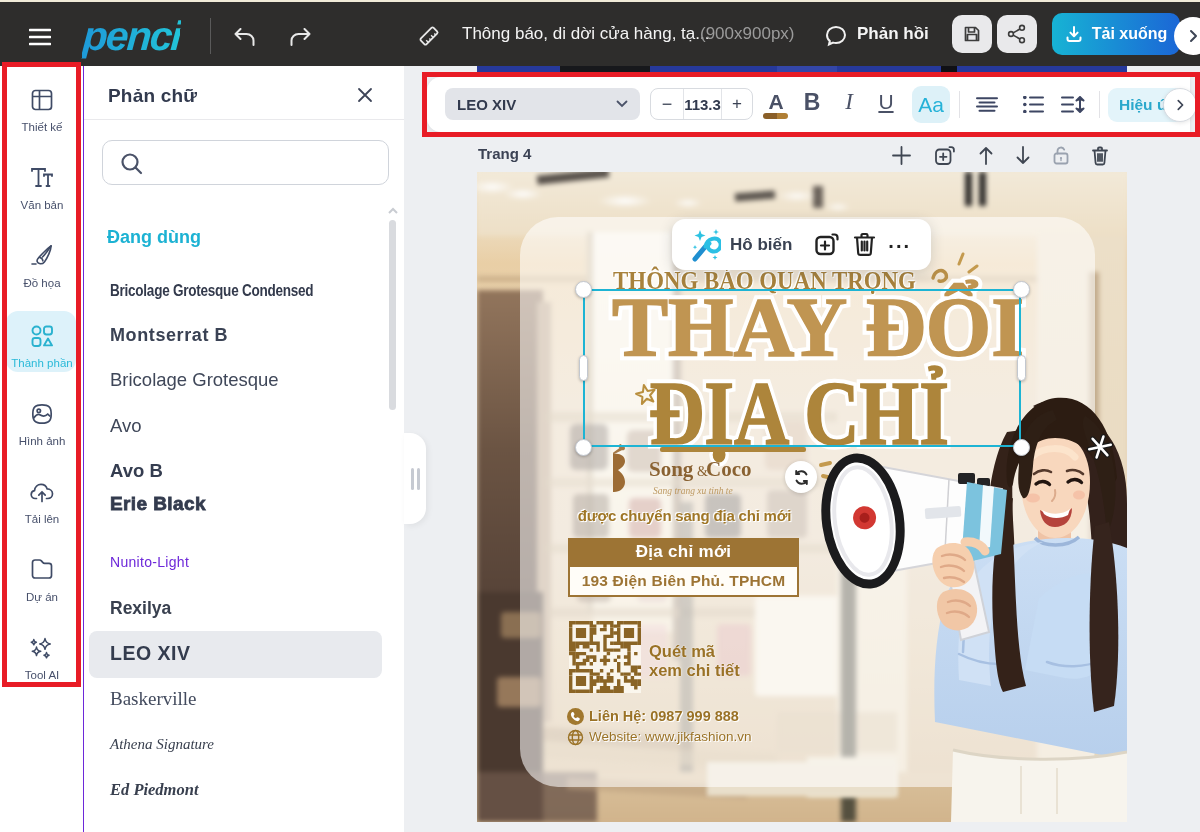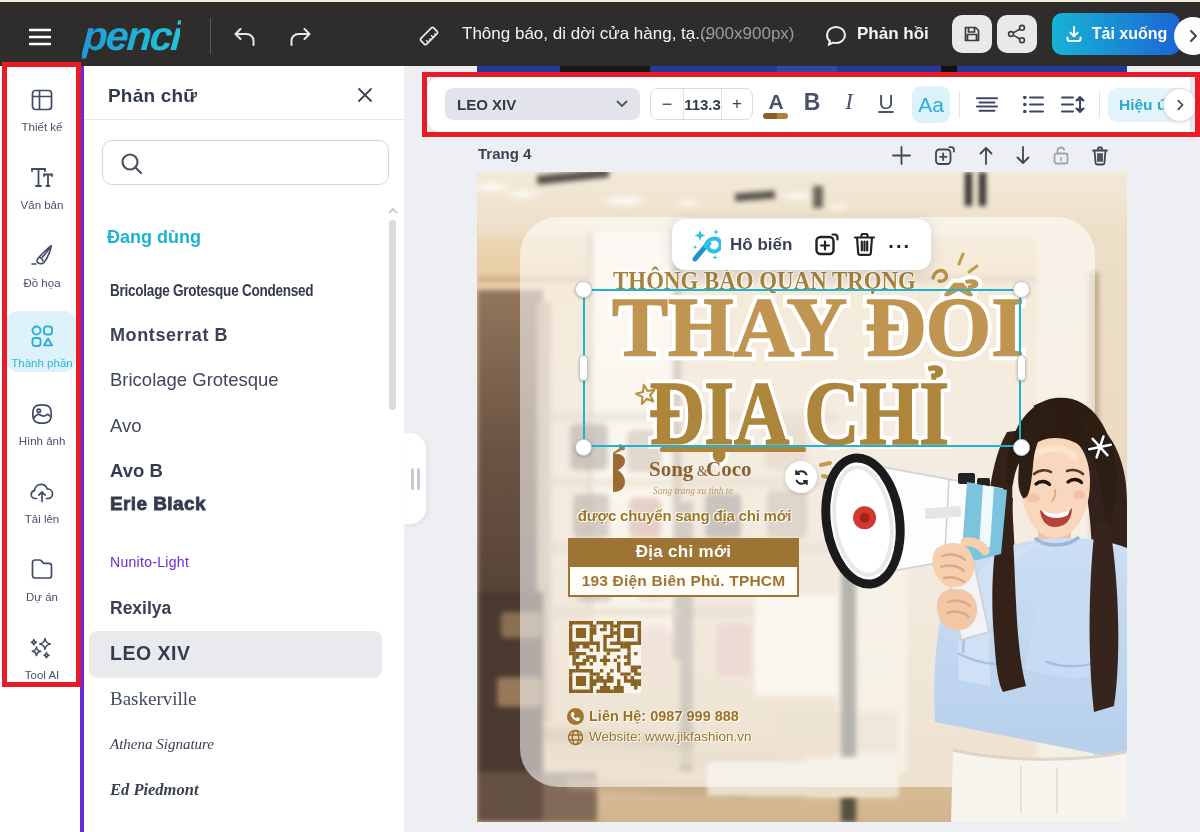--- a/index.html
+++ b/index.html
@@ -6,21 +6,21 @@
 #app{position:relative;width:1200px;height:832px;background:#edeff2}
 #topstrip{left:0;top:0;width:1200px;height:2px;background:#f0ead8}
 #topbar{left:0;top:2px;width:1200px;height:64px;background:#2e2d2c;color:#f2f2f2}
 #logo{left:83px;top:11px;font-size:41px;font-weight:bold;font-style:italic;letter-spacing:-2px;background:linear-gradient(90deg,#1e9ad8,#22c4d8);-webkit-background-clip:text;background-clip:text;color:transparent;transform:skewX(-4deg)}
 #ttitle{left:462px;top:22px;font-size:17px;color:#f4f4f4}
 #tsize{left:700px;top:22px;font-size:17px;color:#9b9b9b}
 #fbtxt{left:857px;top:22px;font-size:17px;color:#f4f4f4;font-weight:bold}
 .gbtn{width:40px;height:38px;top:13px;background:#e9e9eb;border-radius:10px;display:flex;align-items:center;justify-content:center}
 #dlbtn{left:1052px;top:11px;width:128px;height:42px;border-radius:10px;background:linear-gradient(90deg,#17b3d4,#1b66d6);display:flex;align-items:center;justify-content:center;gap:9px;color:#fff;font-size:16px;font-weight:bold}
 #tcirc{left:1174px;top:15px;width:38px;height:38px;border-radius:50%;background:#fff;display:flex;align-items:center;justify-content:center}
-#sidebar{left:0;top:66px;width:84px;height:766px;background:#fff;border-right:4px solid #6d28d9}
+#sidebar{left:0;top:66px;width:84px;height:766px;background:#fff;border-right:1px solid #6d28d9}
 .sbit{left:0;width:84px;text-align:center;color:#47506b}
 .sbit svg{display:block;margin:0 auto}
 .sblb{font-size:11.5px;margin-top:10px;display:block}
 #sbhl{left:6px;top:245px;width:70px;height:61px;background:#ddf2fa;border-radius:12px}
 #redside{left:2px;top:62px;width:79px;height:625px;border:5px solid #e81c26;z-index:30}
 #panel{left:84px;top:66px;width:320px;height:766px;background:#fff}
 #phead{left:24px;top:19px;font-size:19px;font-weight:bold;color:#323a4e;letter-spacing:.2px}
 #pdiv{left:0;top:53px;width:320px;height:1px;background:#e9e9ec}
 #searchbox{left:18px;top:74px;width:287px;height:45px;border:1.5px solid #d0d4db;border-radius:10px}
 #pflap{left:404px;top:433px;width:22px;height:91px;background:#fff;border-radius:0 16px 16px 0;box-shadow:2px 2px 6px rgba(0,0,0,.06);z-index:5}
@@ -357,20 +357,21 @@
           <g stroke="#c49a4e" stroke-width="4" stroke-linecap="round">
             <path d="M4 5l9-2M6 16l9 2"></path>
           </g>
         </svg>
 <div class="a" style="left:91px;top:366px;width:231px;height:27px;background:#9d7434;display:flex;align-items:center;justify-content:center;font-size:17px;font-weight:bold;color:#fff;letter-spacing:.3px">Địa chỉ mới</div>
 <div class="a" style="left:0;top:335px;width:415px;text-align:center;letter-spacing:-.2px;font-size:15px;font-weight:bold;color:#9f7626;text-shadow:0 0 3px #fff,1px 1px 0 #fff,-1px -1px 0 #fff">được chuyển sang địa chỉ mới</div>
 <div class="a" style="left:91px;top:393px;width:231px;height:32px;background:#fffdf8;border:2px solid #9d7434;display:flex;align-items:center;justify-content:center;font-size:15.5px;font-weight:bold;color:#9d7434;letter-spacing:.2px">193 Điện Biên Phủ. TPHCM</div>
 <div class="a" style="left:92px;top:449px;width:72px;height:72px;background:rgba(255,253,247,.7)"><svg width="72" height="72" viewBox="0 0 72 72">
             <path fill="#8a6425" d="M0.0 0.0h3.4v3.4h-3.4zM3.4 0.0h3.4v3.4h-3.4zM6.9 0.0h3.4v3.4h-3.4zM10.3 0.0h3.4v3.4h-3.4zM13.7 0.0h3.4v3.4h-3.4zM17.1 0.0h3.4v3.4h-3.4zM20.6 0.0h3.4v3.4h-3.4zM27.4 0.0h3.4v3.4h-3.4zM30.9 0.0h3.4v3.4h-3.4zM34.3 0.0h3.4v3.4h-3.4zM37.7 0.0h3.4v3.4h-3.4zM41.1 0.0h3.4v3.4h-3.4zM48.0 0.0h3.4v3.4h-3.4zM51.4 0.0h3.4v3.4h-3.4zM54.9 0.0h3.4v3.4h-3.4zM58.3 0.0h3.4v3.4h-3.4zM61.7 0.0h3.4v3.4h-3.4zM65.1 0.0h3.4v3.4h-3.4zM68.6 0.0h3.4v3.4h-3.4zM0.0 3.4h3.4v3.4h-3.4zM20.6 3.4h3.4v3.4h-3.4zM24.0 3.4h3.4v3.4h-3.4zM34.3 3.4h3.4v3.4h-3.4zM41.1 3.4h3.4v3.4h-3.4zM44.6 3.4h3.4v3.4h-3.4zM48.0 3.4h3.4v3.4h-3.4zM68.6 3.4h3.4v3.4h-3.4zM0.0 6.9h3.4v3.4h-3.4zM6.9 6.9h3.4v3.4h-3.4zM10.3 6.9h3.4v3.4h-3.4zM13.7 6.9h3.4v3.4h-3.4zM20.6 6.9h3.4v3.4h-3.4zM24.0 6.9h3.4v3.4h-3.4zM30.9 6.9h3.4v3.4h-3.4zM34.3 6.9h3.4v3.4h-3.4zM41.1 6.9h3.4v3.4h-3.4zM48.0 6.9h3.4v3.4h-3.4zM54.9 6.9h3.4v3.4h-3.4zM58.3 6.9h3.4v3.4h-3.4zM61.7 6.9h3.4v3.4h-3.4zM68.6 6.9h3.4v3.4h-3.4zM0.0 10.3h3.4v3.4h-3.4zM6.9 10.3h3.4v3.4h-3.4zM10.3 10.3h3.4v3.4h-3.4zM13.7 10.3h3.4v3.4h-3.4zM20.6 10.3h3.4v3.4h-3.4zM24.0 10.3h3.4v3.4h-3.4zM41.1 10.3h3.4v3.4h-3.4zM44.6 10.3h3.4v3.4h-3.4zM48.0 10.3h3.4v3.4h-3.4zM54.9 10.3h3.4v3.4h-3.4zM58.3 10.3h3.4v3.4h-3.4zM61.7 10.3h3.4v3.4h-3.4zM68.6 10.3h3.4v3.4h-3.4zM0.0 13.7h3.4v3.4h-3.4zM6.9 13.7h3.4v3.4h-3.4zM10.3 13.7h3.4v3.4h-3.4zM13.7 13.7h3.4v3.4h-3.4zM20.6 13.7h3.4v3.4h-3.4zM34.3 13.7h3.4v3.4h-3.4zM37.7 13.7h3.4v3.4h-3.4zM41.1 13.7h3.4v3.4h-3.4zM48.0 13.7h3.4v3.4h-3.4zM54.9 13.7h3.4v3.4h-3.4zM58.3 13.7h3.4v3.4h-3.4zM61.7 13.7h3.4v3.4h-3.4zM68.6 13.7h3.4v3.4h-3.4zM0.0 17.1h3.4v3.4h-3.4zM20.6 17.1h3.4v3.4h-3.4zM34.3 17.1h3.4v3.4h-3.4zM48.0 17.1h3.4v3.4h-3.4zM68.6 17.1h3.4v3.4h-3.4zM0.0 20.6h3.4v3.4h-3.4zM3.4 20.6h3.4v3.4h-3.4zM6.9 20.6h3.4v3.4h-3.4zM10.3 20.6h3.4v3.4h-3.4zM13.7 20.6h3.4v3.4h-3.4zM17.1 20.6h3.4v3.4h-3.4zM20.6 20.6h3.4v3.4h-3.4zM24.0 20.6h3.4v3.4h-3.4zM27.4 20.6h3.4v3.4h-3.4zM34.3 20.6h3.4v3.4h-3.4zM41.1 20.6h3.4v3.4h-3.4zM44.6 20.6h3.4v3.4h-3.4zM48.0 20.6h3.4v3.4h-3.4zM51.4 20.6h3.4v3.4h-3.4zM54.9 20.6h3.4v3.4h-3.4zM58.3 20.6h3.4v3.4h-3.4zM61.7 20.6h3.4v3.4h-3.4zM65.1 20.6h3.4v3.4h-3.4zM68.6 20.6h3.4v3.4h-3.4zM0.0 24.0h3.4v3.4h-3.4zM3.4 24.0h3.4v3.4h-3.4zM6.9 24.0h3.4v3.4h-3.4zM13.7 24.0h3.4v3.4h-3.4zM17.1 24.0h3.4v3.4h-3.4zM27.4 24.0h3.4v3.4h-3.4zM34.3 24.0h3.4v3.4h-3.4zM51.4 24.0h3.4v3.4h-3.4zM54.9 24.0h3.4v3.4h-3.4zM58.3 24.0h3.4v3.4h-3.4zM0.0 27.4h3.4v3.4h-3.4zM3.4 27.4h3.4v3.4h-3.4zM20.6 27.4h3.4v3.4h-3.4zM27.4 27.4h3.4v3.4h-3.4zM34.3 27.4h3.4v3.4h-3.4zM37.7 27.4h3.4v3.4h-3.4zM41.1 27.4h3.4v3.4h-3.4zM44.6 27.4h3.4v3.4h-3.4zM48.0 27.4h3.4v3.4h-3.4zM58.3 27.4h3.4v3.4h-3.4zM0.0 30.9h3.4v3.4h-3.4zM3.4 30.9h3.4v3.4h-3.4zM6.9 30.9h3.4v3.4h-3.4zM10.3 30.9h3.4v3.4h-3.4zM13.7 30.9h3.4v3.4h-3.4zM37.7 30.9h3.4v3.4h-3.4zM58.3 30.9h3.4v3.4h-3.4zM65.1 30.9h3.4v3.4h-3.4zM3.4 34.3h3.4v3.4h-3.4zM6.9 34.3h3.4v3.4h-3.4zM17.1 34.3h3.4v3.4h-3.4zM20.6 34.3h3.4v3.4h-3.4zM24.0 34.3h3.4v3.4h-3.4zM34.3 34.3h3.4v3.4h-3.4zM48.0 34.3h3.4v3.4h-3.4zM54.9 34.3h3.4v3.4h-3.4zM58.3 34.3h3.4v3.4h-3.4zM3.4 37.7h3.4v3.4h-3.4zM13.7 37.7h3.4v3.4h-3.4zM17.1 37.7h3.4v3.4h-3.4zM24.0 37.7h3.4v3.4h-3.4zM30.9 37.7h3.4v3.4h-3.4zM34.3 37.7h3.4v3.4h-3.4zM37.7 37.7h3.4v3.4h-3.4zM44.6 37.7h3.4v3.4h-3.4zM58.3 37.7h3.4v3.4h-3.4zM3.4 41.1h3.4v3.4h-3.4zM6.9 41.1h3.4v3.4h-3.4zM10.3 41.1h3.4v3.4h-3.4zM13.7 41.1h3.4v3.4h-3.4zM20.6 41.1h3.4v3.4h-3.4zM34.3 41.1h3.4v3.4h-3.4zM48.0 41.1h3.4v3.4h-3.4zM54.9 41.1h3.4v3.4h-3.4zM58.3 41.1h3.4v3.4h-3.4zM6.9 44.6h3.4v3.4h-3.4zM48.0 44.6h3.4v3.4h-3.4zM61.7 44.6h3.4v3.4h-3.4zM65.1 44.6h3.4v3.4h-3.4zM68.6 44.6h3.4v3.4h-3.4zM0.0 48.0h3.4v3.4h-3.4zM3.4 48.0h3.4v3.4h-3.4zM6.9 48.0h3.4v3.4h-3.4zM10.3 48.0h3.4v3.4h-3.4zM13.7 48.0h3.4v3.4h-3.4zM17.1 48.0h3.4v3.4h-3.4zM20.6 48.0h3.4v3.4h-3.4zM30.9 48.0h3.4v3.4h-3.4zM41.1 48.0h3.4v3.4h-3.4zM48.0 48.0h3.4v3.4h-3.4zM61.7 48.0h3.4v3.4h-3.4zM65.1 48.0h3.4v3.4h-3.4zM0.0 51.4h3.4v3.4h-3.4zM20.6 51.4h3.4v3.4h-3.4zM24.0 51.4h3.4v3.4h-3.4zM27.4 51.4h3.4v3.4h-3.4zM37.7 51.4h3.4v3.4h-3.4zM51.4 51.4h3.4v3.4h-3.4zM54.9 51.4h3.4v3.4h-3.4zM58.3 51.4h3.4v3.4h-3.4zM65.1 51.4h3.4v3.4h-3.4zM68.6 51.4h3.4v3.4h-3.4zM0.0 54.9h3.4v3.4h-3.4zM6.9 54.9h3.4v3.4h-3.4zM10.3 54.9h3.4v3.4h-3.4zM13.7 54.9h3.4v3.4h-3.4zM20.6 54.9h3.4v3.4h-3.4zM27.4 54.9h3.4v3.4h-3.4zM30.9 54.9h3.4v3.4h-3.4zM37.7 54.9h3.4v3.4h-3.4zM41.1 54.9h3.4v3.4h-3.4zM54.9 54.9h3.4v3.4h-3.4zM61.7 54.9h3.4v3.4h-3.4zM0.0 58.3h3.4v3.4h-3.4zM6.9 58.3h3.4v3.4h-3.4zM10.3 58.3h3.4v3.4h-3.4zM13.7 58.3h3.4v3.4h-3.4zM20.6 58.3h3.4v3.4h-3.4zM24.0 58.3h3.4v3.4h-3.4zM27.4 58.3h3.4v3.4h-3.4zM30.9 58.3h3.4v3.4h-3.4zM34.3 58.3h3.4v3.4h-3.4zM37.7 58.3h3.4v3.4h-3.4zM41.1 58.3h3.4v3.4h-3.4zM48.0 58.3h3.4v3.4h-3.4zM54.9 58.3h3.4v3.4h-3.4zM58.3 58.3h3.4v3.4h-3.4zM61.7 58.3h3.4v3.4h-3.4zM65.1 58.3h3.4v3.4h-3.4zM68.6 58.3h3.4v3.4h-3.4zM0.0 61.7h3.4v3.4h-3.4zM6.9 61.7h3.4v3.4h-3.4zM10.3 61.7h3.4v3.4h-3.4zM13.7 61.7h3.4v3.4h-3.4zM20.6 61.7h3.4v3.4h-3.4zM24.0 61.7h3.4v3.4h-3.4zM34.3 61.7h3.4v3.4h-3.4zM48.0 61.7h3.4v3.4h-3.4zM61.7 61.7h3.4v3.4h-3.4zM65.1 61.7h3.4v3.4h-3.4zM68.6 61.7h3.4v3.4h-3.4zM0.0 65.1h3.4v3.4h-3.4zM20.6 65.1h3.4v3.4h-3.4zM30.9 65.1h3.4v3.4h-3.4zM34.3 65.1h3.4v3.4h-3.4zM37.7 65.1h3.4v3.4h-3.4zM44.6 65.1h3.4v3.4h-3.4zM48.0 65.1h3.4v3.4h-3.4zM51.4 65.1h3.4v3.4h-3.4zM65.1 65.1h3.4v3.4h-3.4zM0.0 68.6h3.4v3.4h-3.4zM3.4 68.6h3.4v3.4h-3.4zM6.9 68.6h3.4v3.4h-3.4zM10.3 68.6h3.4v3.4h-3.4zM13.7 68.6h3.4v3.4h-3.4zM17.1 68.6h3.4v3.4h-3.4zM20.6 68.6h3.4v3.4h-3.4zM27.4 68.6h3.4v3.4h-3.4zM30.9 68.6h3.4v3.4h-3.4zM34.3 68.6h3.4v3.4h-3.4zM37.7 68.6h3.4v3.4h-3.4zM41.1 68.6h3.4v3.4h-3.4zM44.6 68.6h3.4v3.4h-3.4zM48.0 68.6h3.4v3.4h-3.4zM51.4 68.6h3.4v3.4h-3.4z"></path>
           </svg></div>
+<div class="a" style="left:172px;top:470px;width:120px;font-size:16.5px;font-weight:bold;color:#9a7226;line-height:18.5px;text-shadow:0 0 2px #fff">Quét mã<br>xem chi tiết</div>
 <div class="a" style="left:90px;top:536px;width:17px;height:17px;border-radius:50%;background:#a1782e"></div>
 <svg class="a" style="left:93px;top:539px" width="11" height="11" viewBox="0 0 11 11">
           <path d="M2 1.2c.8-.4 1.7 0 2 .8l.4 1c.2.6 0 1.2-.5 1.5-.3.2-.4.6-.2.9.4.7 1 1.3 1.7 1.7.3.2.7.1.9-.2.3-.5 1-.7 1.5-.5l1 .4c.8.3 1.2 1.2.8 2-.5 1-1.7 1.6-2.8 1.3C4.3 9.4 1.6 6.7 1 4.2.7 3 1.2 1.8 2 1.2z" fill="#fff"></path>
         </svg>
 <div class="a" style="left:112px;top:536px;font-size:14.5px;font-weight:bold;color:#9a7226;text-shadow:0 0 2px #fff,1px 1px 0 #fff">Liên Hệ: 0987 999 888</div>
 <svg class="a" style="left:90px;top:557px" width="17" height="17" viewBox="0 0 17 17">
           <g fill="none" stroke="#9a7226" stroke-width="1.4">
             <circle cx="8.5" cy="8.5" r="7"></circle>
             <ellipse cx="8.5" cy="8.5" rx="3.2" ry="7"></ellipse>
             <path d="M1.8 6h13.4M1.8 11h13.4"></path>

